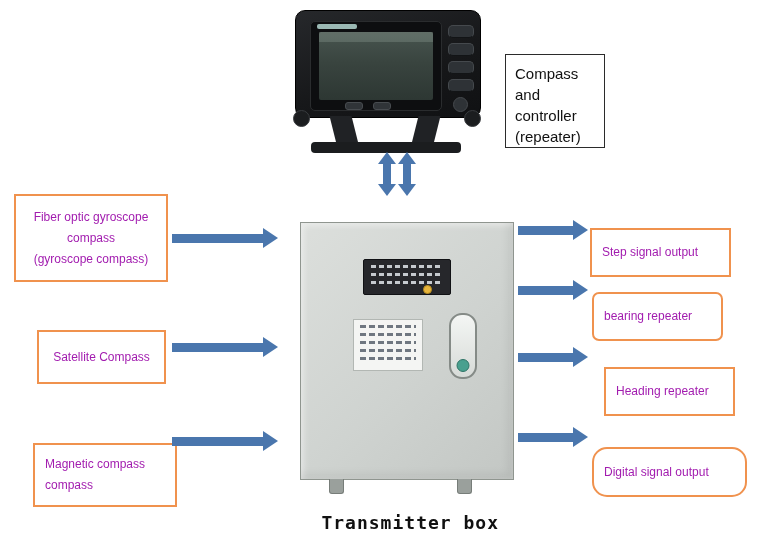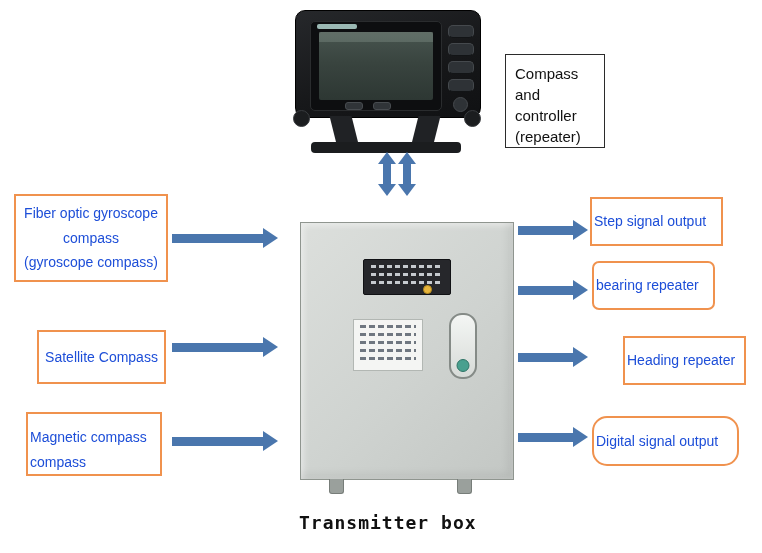--- a/index.html
+++ b/index.html
@@ -6,23 +6,23 @@
     --arrow:#4a76ad;
     --box-border:#f0924e;
   }
   html,body{margin:0;padding:0;background:#ffffff;}
   body{font-family:"Liberation Sans", sans-serif;color:#222;}
   .canvas{position:relative;width:762px;height:553px;background:#fff;overflow:hidden;}
 
   
   .obox{position:absolute;border:2px solid var(--box-border);background:#fff;
         display:flex;flex-direction:column;justify-content:center;
-        font-size:14px;color:#1d4ed8;}
+        font-size:12px;color:#a21caf;}
   .obox.center{align-items:center;text-align:center;}
-  .obox.left{align-items:flex-start;padding-left:2px;text-align:left;}
+  .obox.left{align-items:flex-start;padding-left:10px;text-align:left;margin-top:31px;}
   .obox .ln{line-height:1.75;}
 
   
   .harrow{position:absolute;display:flex;align-items:center;height:20px;}
   .harrow .shaft{flex:1;height:9px;background:var(--arrow);}
   .harrow .head{width:0;height:0;border-top:10px solid transparent;
                 border-bottom:10px solid transparent;border-left:15px solid var(--arrow);}
   .varrow{position:absolute;display:flex;flex-direction:column;align-items:center;width:18px;}
   .varrow .head-up{width:0;height:0;border-left:9px solid transparent;border-right:9px solid transparent;
                    border-bottom:12px solid var(--arrow);}
@@ -75,21 +75,21 @@
   .spec-line{height:3px;margin:5px 6px 0;
              background:repeating-linear-gradient(90deg,#6f7780 0 6px,transparent 6px 9px);}
   .handle{position:absolute;left:148px;top:90px;width:24px;height:62px;border-radius:13px;
           background:linear-gradient(180deg,#f4f6f4,#d7dbd8);border:2px solid #858b87;}
   .handle-btn{position:absolute;left:50%;bottom:5px;transform:translateX(-50%);
               width:11px;height:11px;border-radius:50%;background:#49a08f;border:1px solid #2e7466;}
   .foot{position:absolute;top:256px;width:13px;height:14px;background:#9aa09c;
         border:1px solid #777d79;border-top:none;border-radius:0 0 3px 3px;}
 
   
-  .caption{position:absolute;left:299px;top:512px;width:200px;text-align:left;
+  .caption{position:absolute;left:299px;top:512px;width:200px;text-align:right;
            font-family:"DejaVu Sans Mono", monospace;font-weight:bold;
            font-size:18px;letter-spacing:1px;color:#111;}
 </style>
 </head>
 <body>
 
 <div class="canvas">
 
   <div class="device">
     <div class="device-body">
@@ -135,21 +135,21 @@
   <div class="obox center" style="left:14px;top:194px;width:150px;height:84px;">
     <div class="ln">Fiber optic gyroscope</div>
     <div class="ln">compass</div>
     <div class="ln">(gyroscope compass)</div>
   </div>
 
   <div class="obox center" style="left:37px;top:322px;width:125px;height:50px;margin-top:8px;">
     <div class="ln">Satellite Compass</div>
   </div>
 
-  <div class="obox left" style="left:26px;top:412px;width:130px;height:60px;justify-content:flex-end;">
+  <div class="obox left" style="left:33px;top:412px;width:130px;height:60px;">
     <div class="ln">Magnetic compass</div>
     <div class="ln">compass</div>
   </div>
 
   <div class="harrow" style="left:172px;top:228px;width:106px;">
     <div class="shaft"></div>
       <div class="head"></div>
   </div>
   <div class="harrow" style="left:172px;top:337px;width:106px;">
     <div class="shaft"></div>
@@ -197,21 +197,21 @@
     <div class="shaft"></div>
       <div class="head"></div>
   </div>
 
   <div class="obox left" style="left:590px;top:197px;width:127px;height:45px;">
     <div class="ln">Step signal output</div>
   </div>
   <div class="obox left" style="left:592px;top:261px;width:117px;height:45px;border-radius:7px;">
     <div class="ln">bearing repeater</div>
   </div>
-  <div class="obox left" style="left:623px;top:336px;width:117px;height:45px;">
+  <div class="obox left" style="left:604px;top:336px;width:117px;height:45px;">
     <div class="ln">Heading repeater</div>
   </div>
   <div class="obox left" style="left:592px;top:416px;width:141px;height:46px;border-radius:15px;">
     <div class="ln">Digital signal output</div>
   </div>
 
   <div class="caption">Transmitter box</div>
 
 </div>
 

